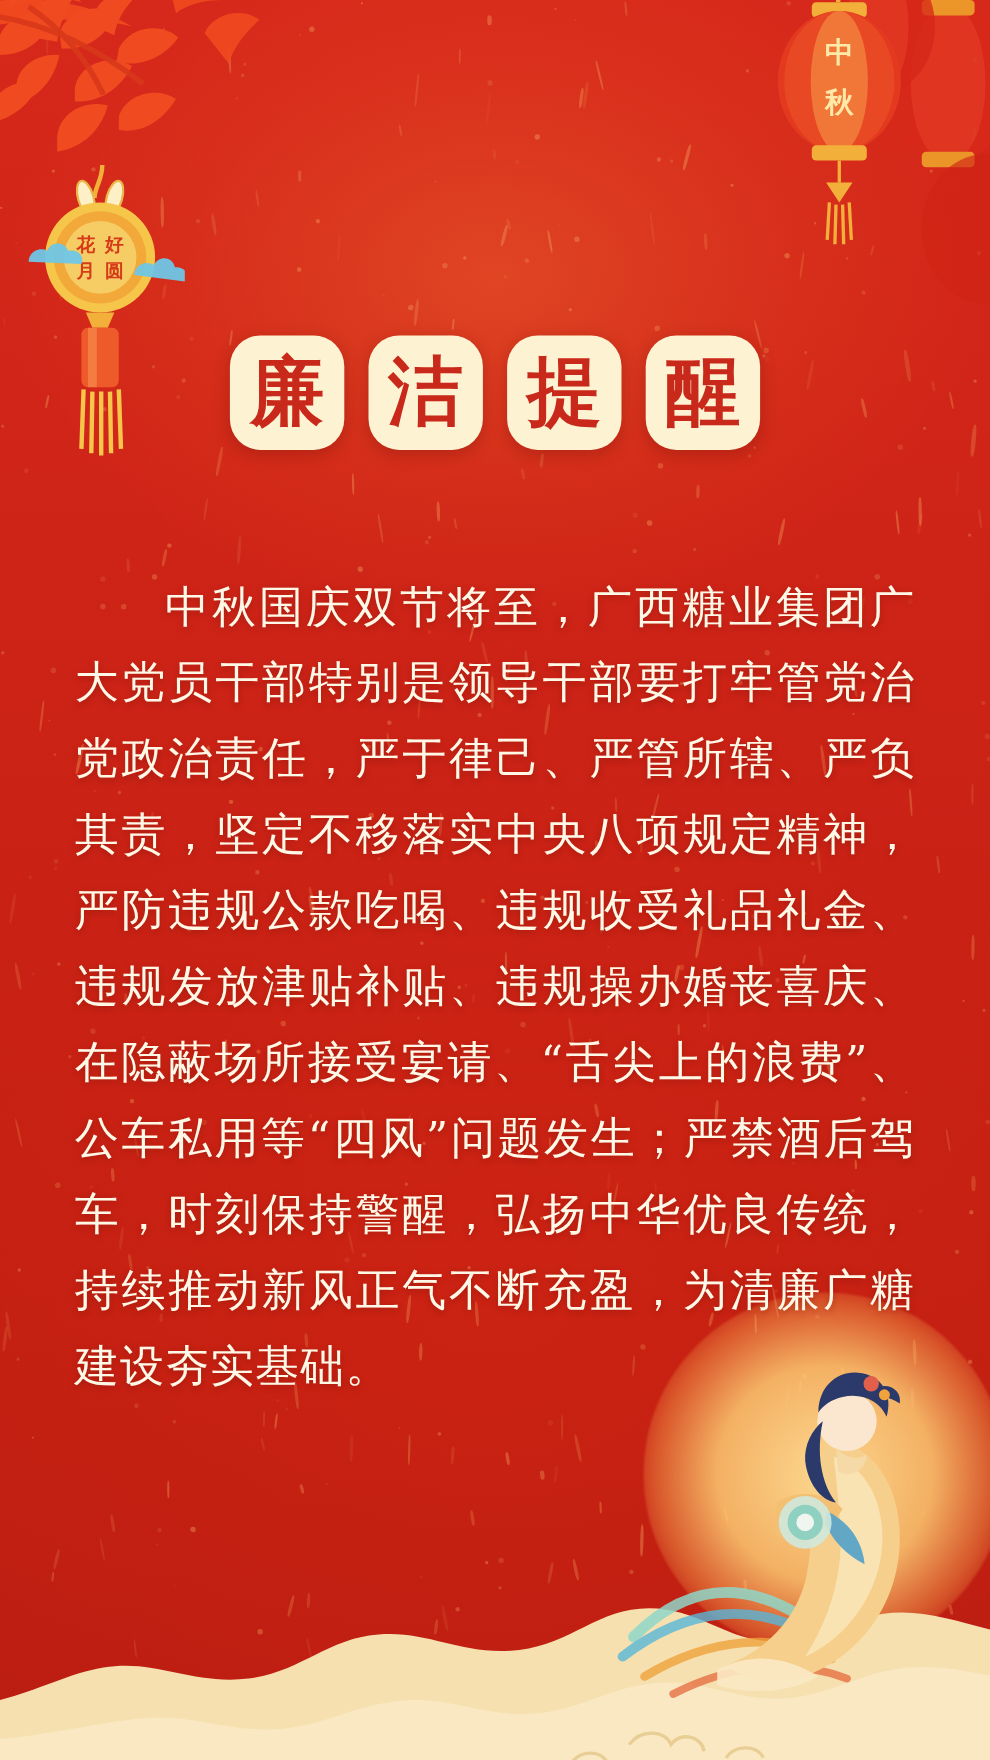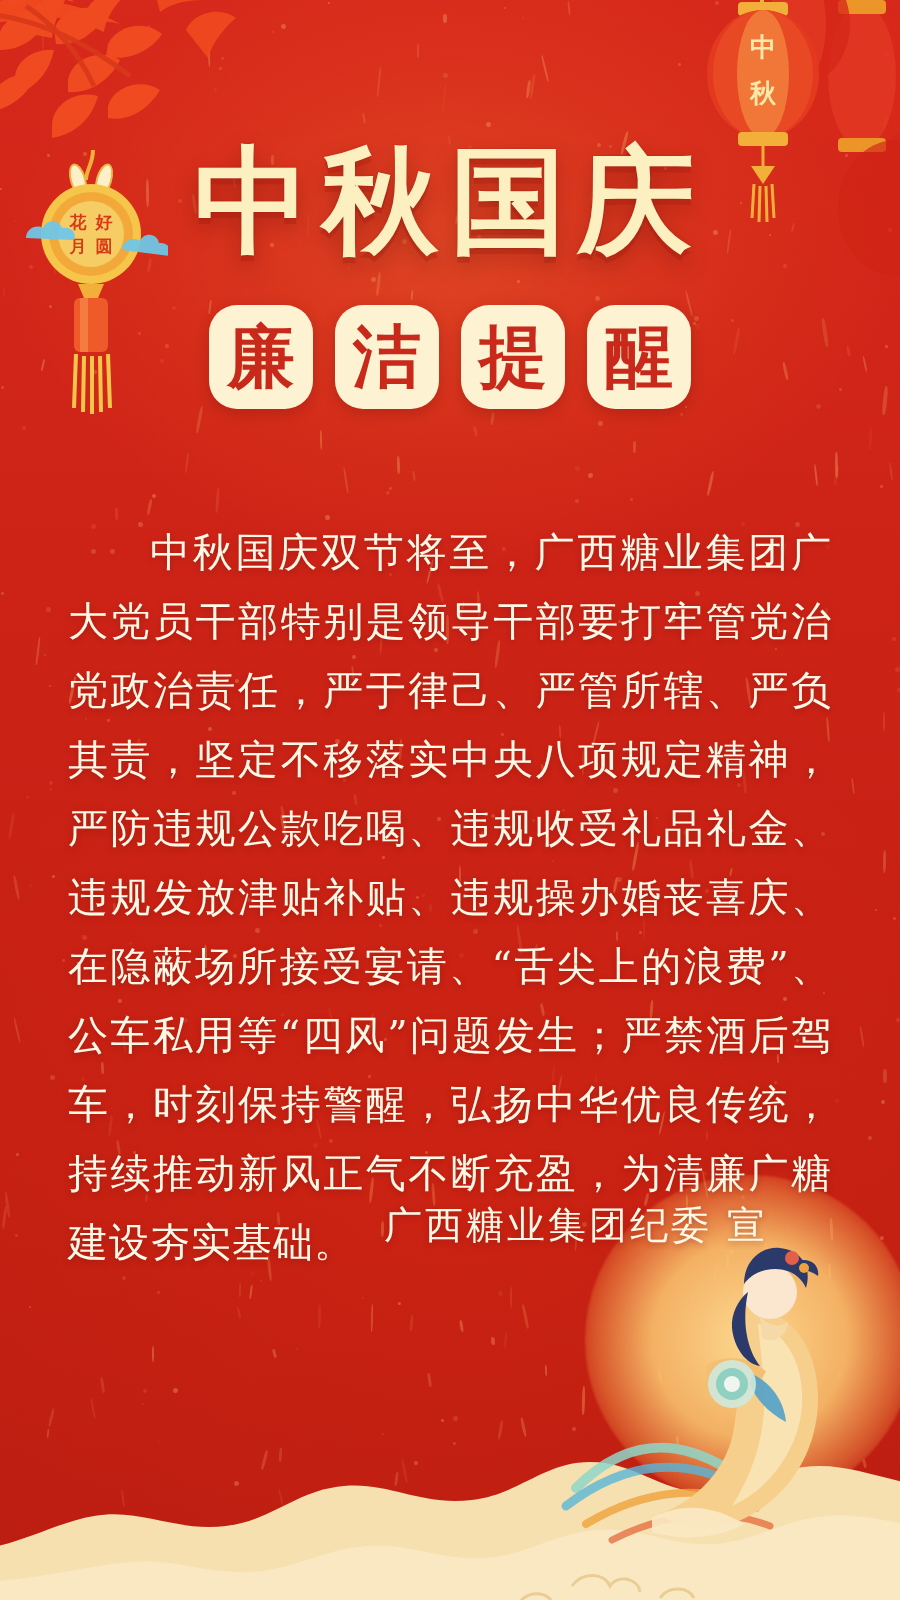--- a/index.html
+++ b/index.html
@@ -706,32 +706,30 @@
     <rect x="62" y="148" width="8" height="54" fill="#f88a4a" opacity="0.7"></rect>
     <g stroke="#f6c64a" stroke-width="4">
       <line x1="58" y1="204" x2="56" y2="258"></line>
       <line x1="66" y1="206" x2="65" y2="262"></line>
       <line x1="74" y1="206" x2="74" y2="264"></line>
       <line x1="82" y1="206" x2="83" y2="262"></line>
       <line x1="90" y1="204" x2="92" y2="258"></line>
     </g>
   </svg>
 
-  <div class="headline">中秋国庆</div>
 
   <div class="subline">
     <div class="sub-char">廉</div>
     <div class="sub-char">洁</div>
     <div class="sub-char">提</div>
     <div class="sub-char">醒</div>
   </div>
 
   <div class="body-text">中秋国庆双节将至，广西糖业集团广大党员干部特别是领导干部要打牢管党治党政治责任，严于律己、严管所辖、严负其责，坚定不移落实中央八项规定精神，严防违规公款吃喝、违规收受礼品礼金、违规发放津贴补贴、违规操办婚丧喜庆、在隐蔽场所接受宴请、“舌尖上的浪费”、公车私用等“四风”问题发生；严禁酒后驾车，时刻保持警醒，弘扬中华优良传统，持续推动新风正气不断充盈，为清廉广糖建设夯实基础。</div>
 
-  <div class="signature">广西糖业集团纪委 宣</div>
 
   <svg class="fairy" viewBox="0 0 340 360">
 
     <g fill="none" stroke-linecap="round">
       <path d="M20,300 C70,250 120,250 170,280" stroke="#8fd6c8" stroke-width="10" opacity="0.85"></path>
       <path d="M10,318 C70,272 130,268 186,300" stroke="#59b7d8" stroke-width="9" opacity="0.8"></path>
       <path d="M30,336 C90,300 150,296 200,320" stroke="#f0a23c" stroke-width="8" opacity="0.8"></path>
       <path d="M56,352 C110,324 168,320 214,338" stroke="#e46a3c" stroke-width="7" opacity="0.75"></path>
     </g>
 

